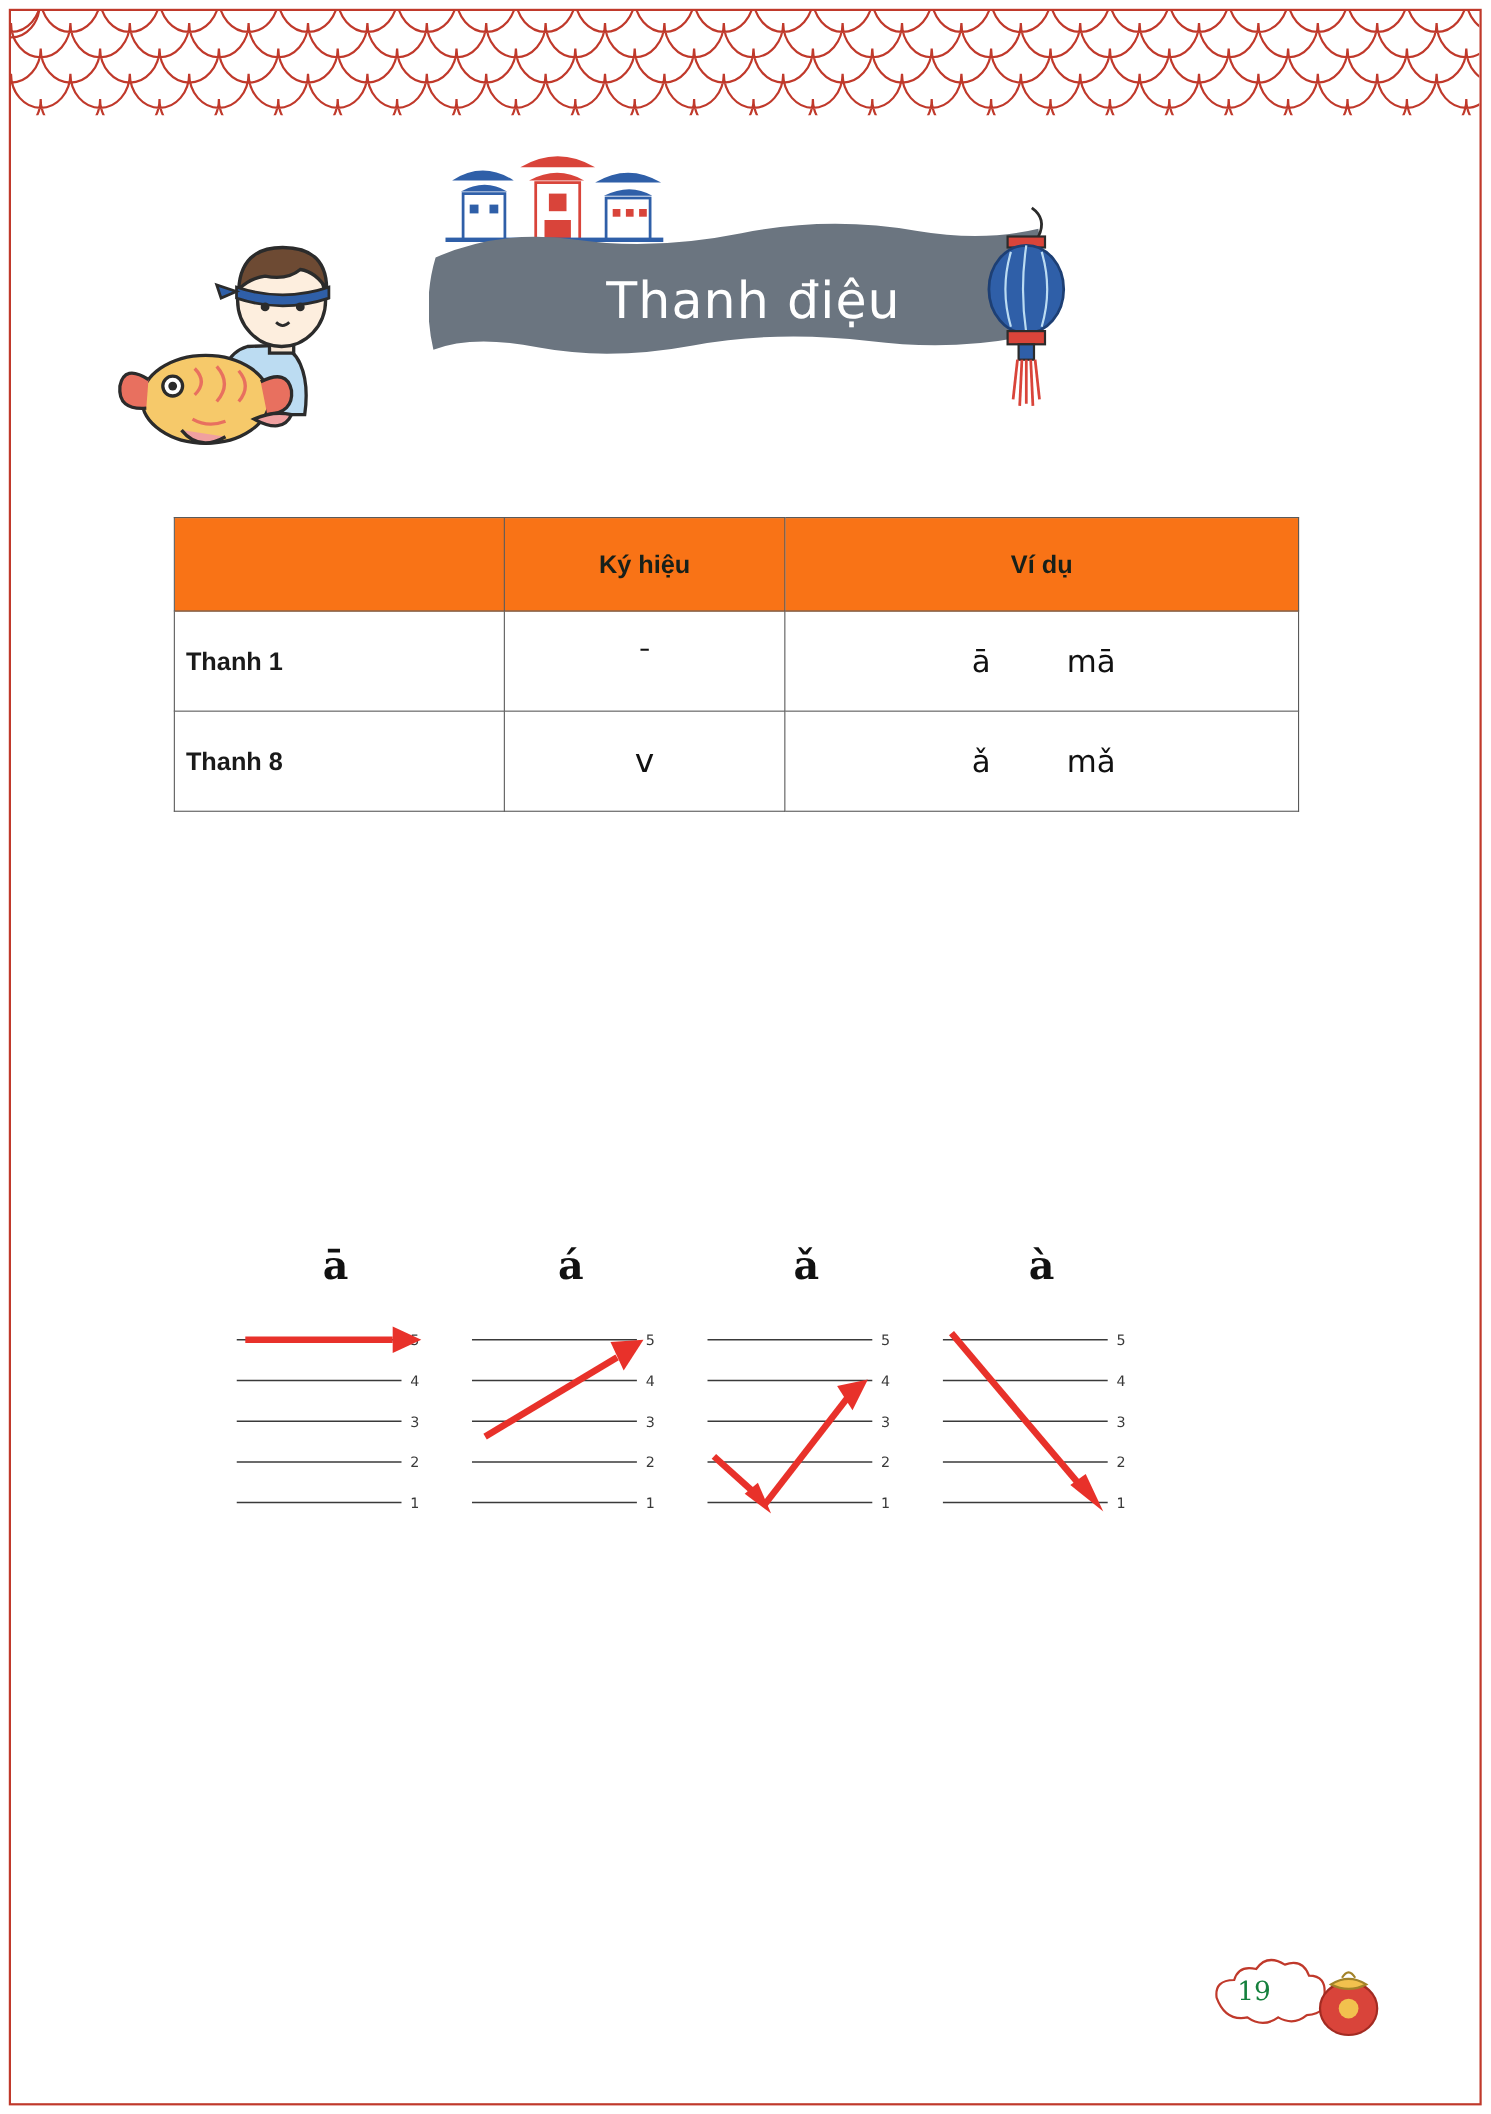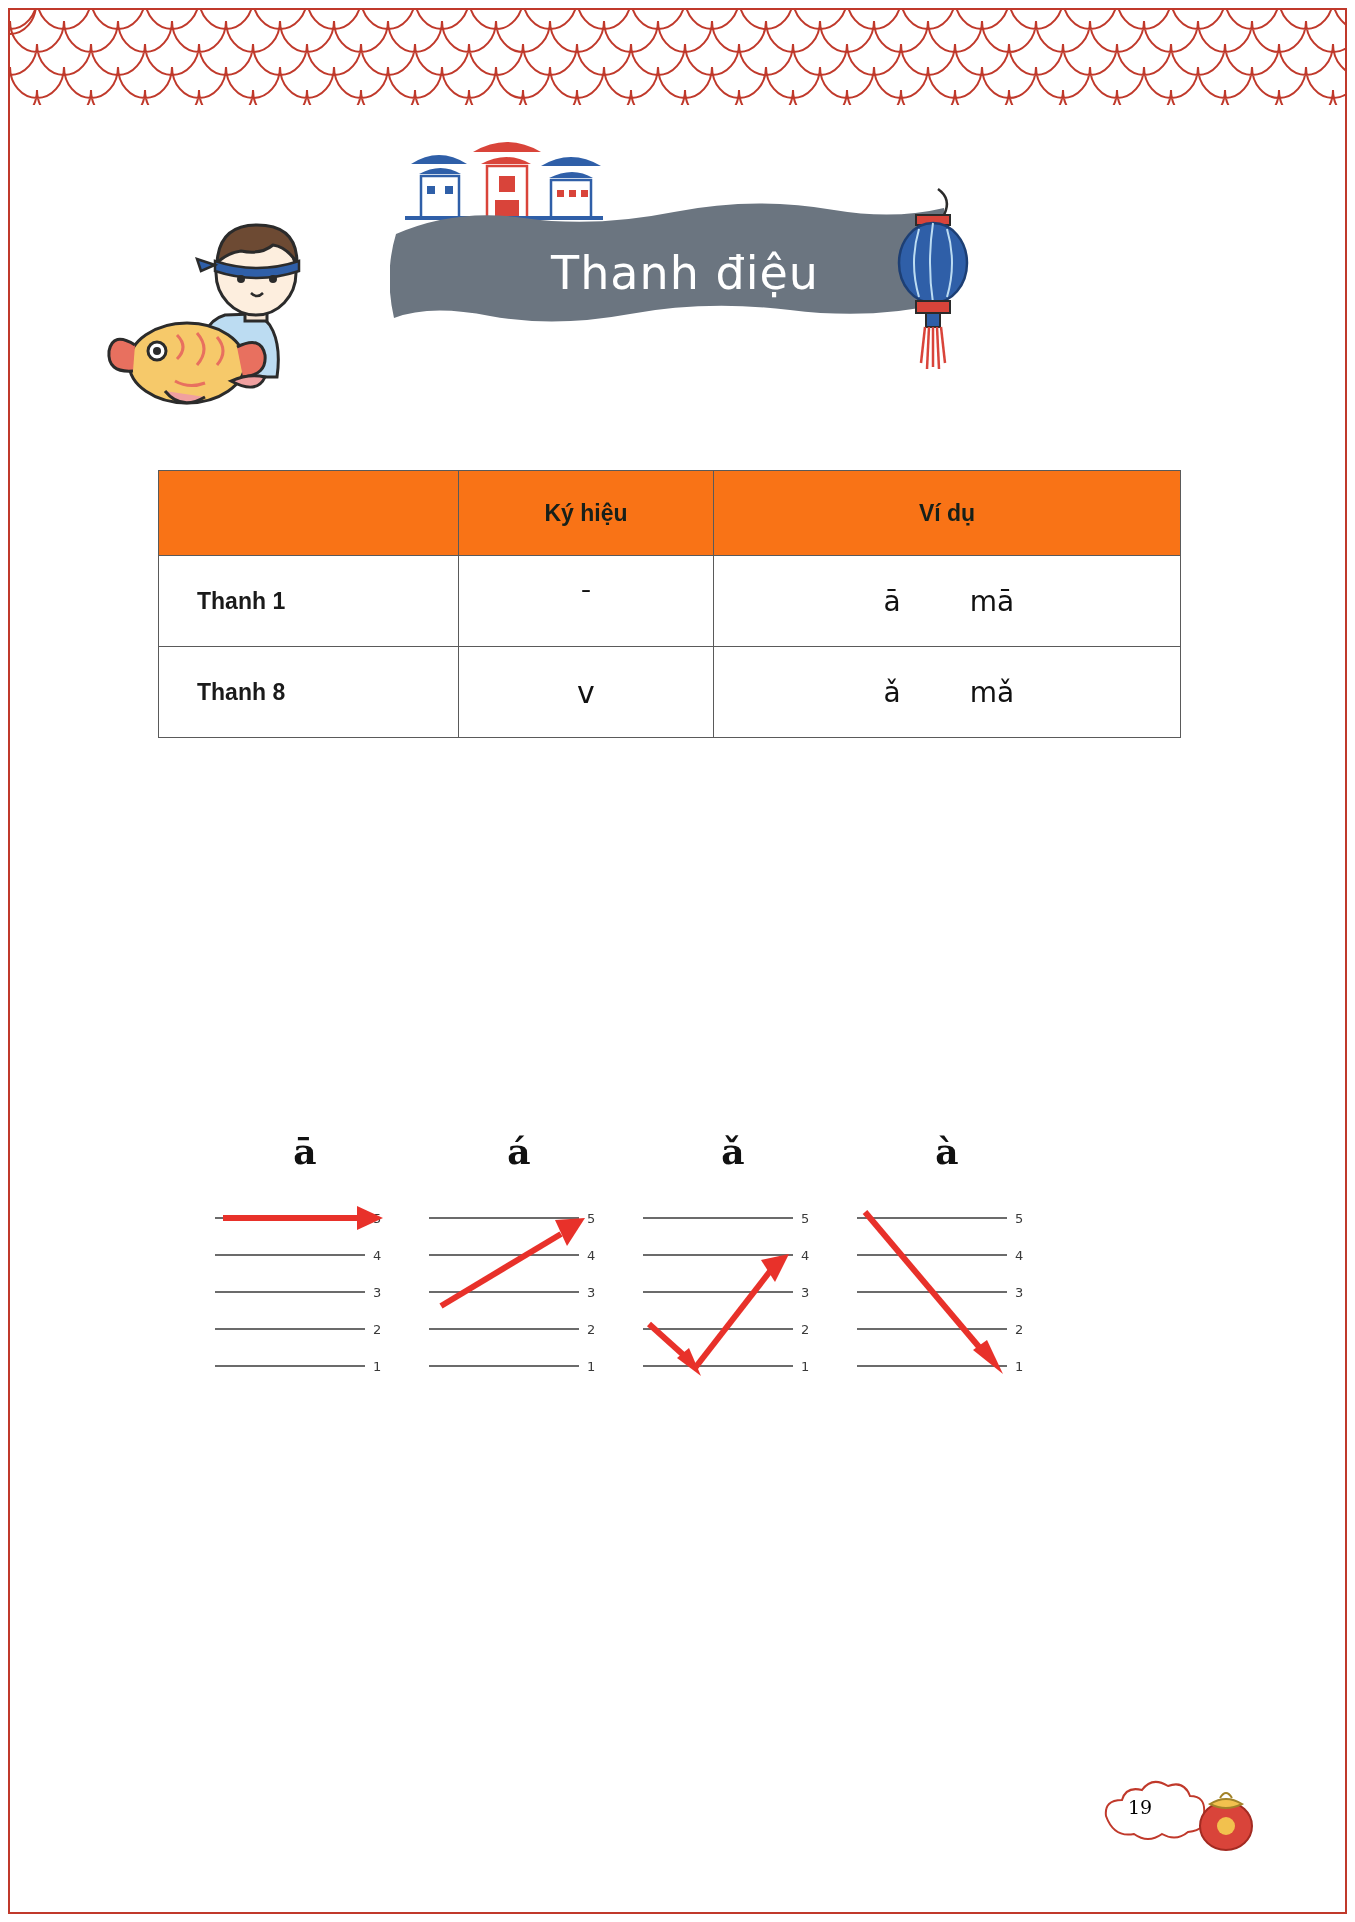--- a/index.html
+++ b/index.html
@@ -115,21 +115,21 @@
     text-align: center;
     height: 82px;
   }
   .col-label { width: 300px; }
   .col-sym   { width: 255px; }
   .col-ex    { width: 467px; }
 
   .cell-label {
     font-size: 23px;
     font-weight: bold;
-    padding-left: 38px;
+    padding-left: 10px;
     text-align: left;
   }
   .cell-sym {
     text-align: center;
     font-size: 30px;
     font-family: "DejaVu Sans", sans-serif;
     color: #111;
   }
   .cell-sym.bar { font-size: 26px; letter-spacing: 0; }
   .cell-ex {
@@ -187,22 +187,22 @@
     top: 1770px;
     width: 170px;
     height: 90px;
   }
   .page-number {
     position: absolute;
     left: 10px;
     top: 26px;
     width: 60px;
     text-align: center;
-    font-size: 19px;
-    color: #000000;
+    font-size: 24px;
+    color: #15803d;
     font-family: "DejaVu Serif", serif;
   }
 </style>
 </head>
 <body>
 
 <div class="page-frame"></div>
 
 <div class="scallops">
   <svg width="1335" height="95" viewBox="0 0 1335 95" xmlns="http://www.w3.org/2000/svg">

